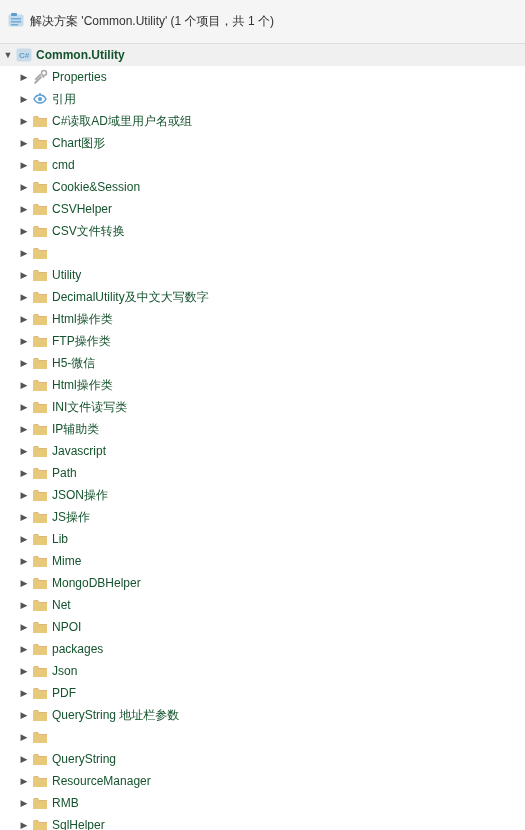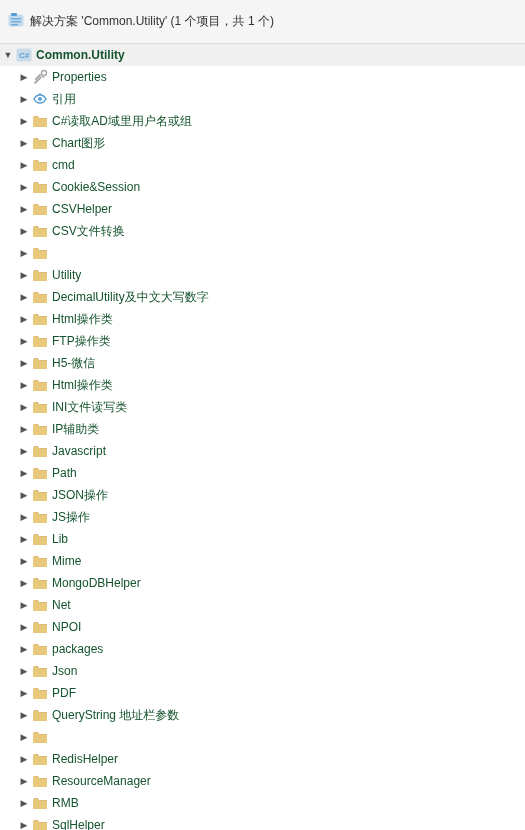--- a/index.html
+++ b/index.html
@@ -451,21 +451,21 @@
         </div>
         <div class="tree-item">
           <span class="indent"></span>
           <span class="expand-arrow">▶</span>
           <span class="item-icon">
             <svg width="16" height="16" viewBox="0 0 16 16">
       <path d="M1 5 Q1 3 3 3 L6 3 L7 5 L15 5 Q15 5 15 6 L15 13 Q15 14 14 14 L2 14 Q1 14 1 13 Z" fill="#dcb67a"></path>
       <path d="M1 5 L1 13 Q1 14 2 14 L14 14 Q15 14 15 13 L15 6 L7 6 L6 4 L3 4 Q1 4 1 5Z" fill="#e8c97a"></path>
     </svg>
           </span>
-          <span class="item-label">RedisHelper</span>
+          <span class="item-label">QueryString</span>
         </div>
         <div class="tree-item">
           <span class="indent"></span>
           <span class="expand-arrow">▶</span>
           <span class="item-icon">
             <svg width="16" height="16" viewBox="0 0 16 16">
       <path d="M1 5 Q1 3 3 3 L6 3 L7 5 L15 5 Q15 5 15 6 L15 13 Q15 14 14 14 L2 14 Q1 14 1 13 Z" fill="#dcb67a"></path>
       <path d="M1 5 L1 13 Q1 14 2 14 L14 14 Q15 14 15 13 L15 6 L7 6 L6 4 L3 4 Q1 4 1 5Z" fill="#e8c97a"></path>
     </svg>
           </span>

